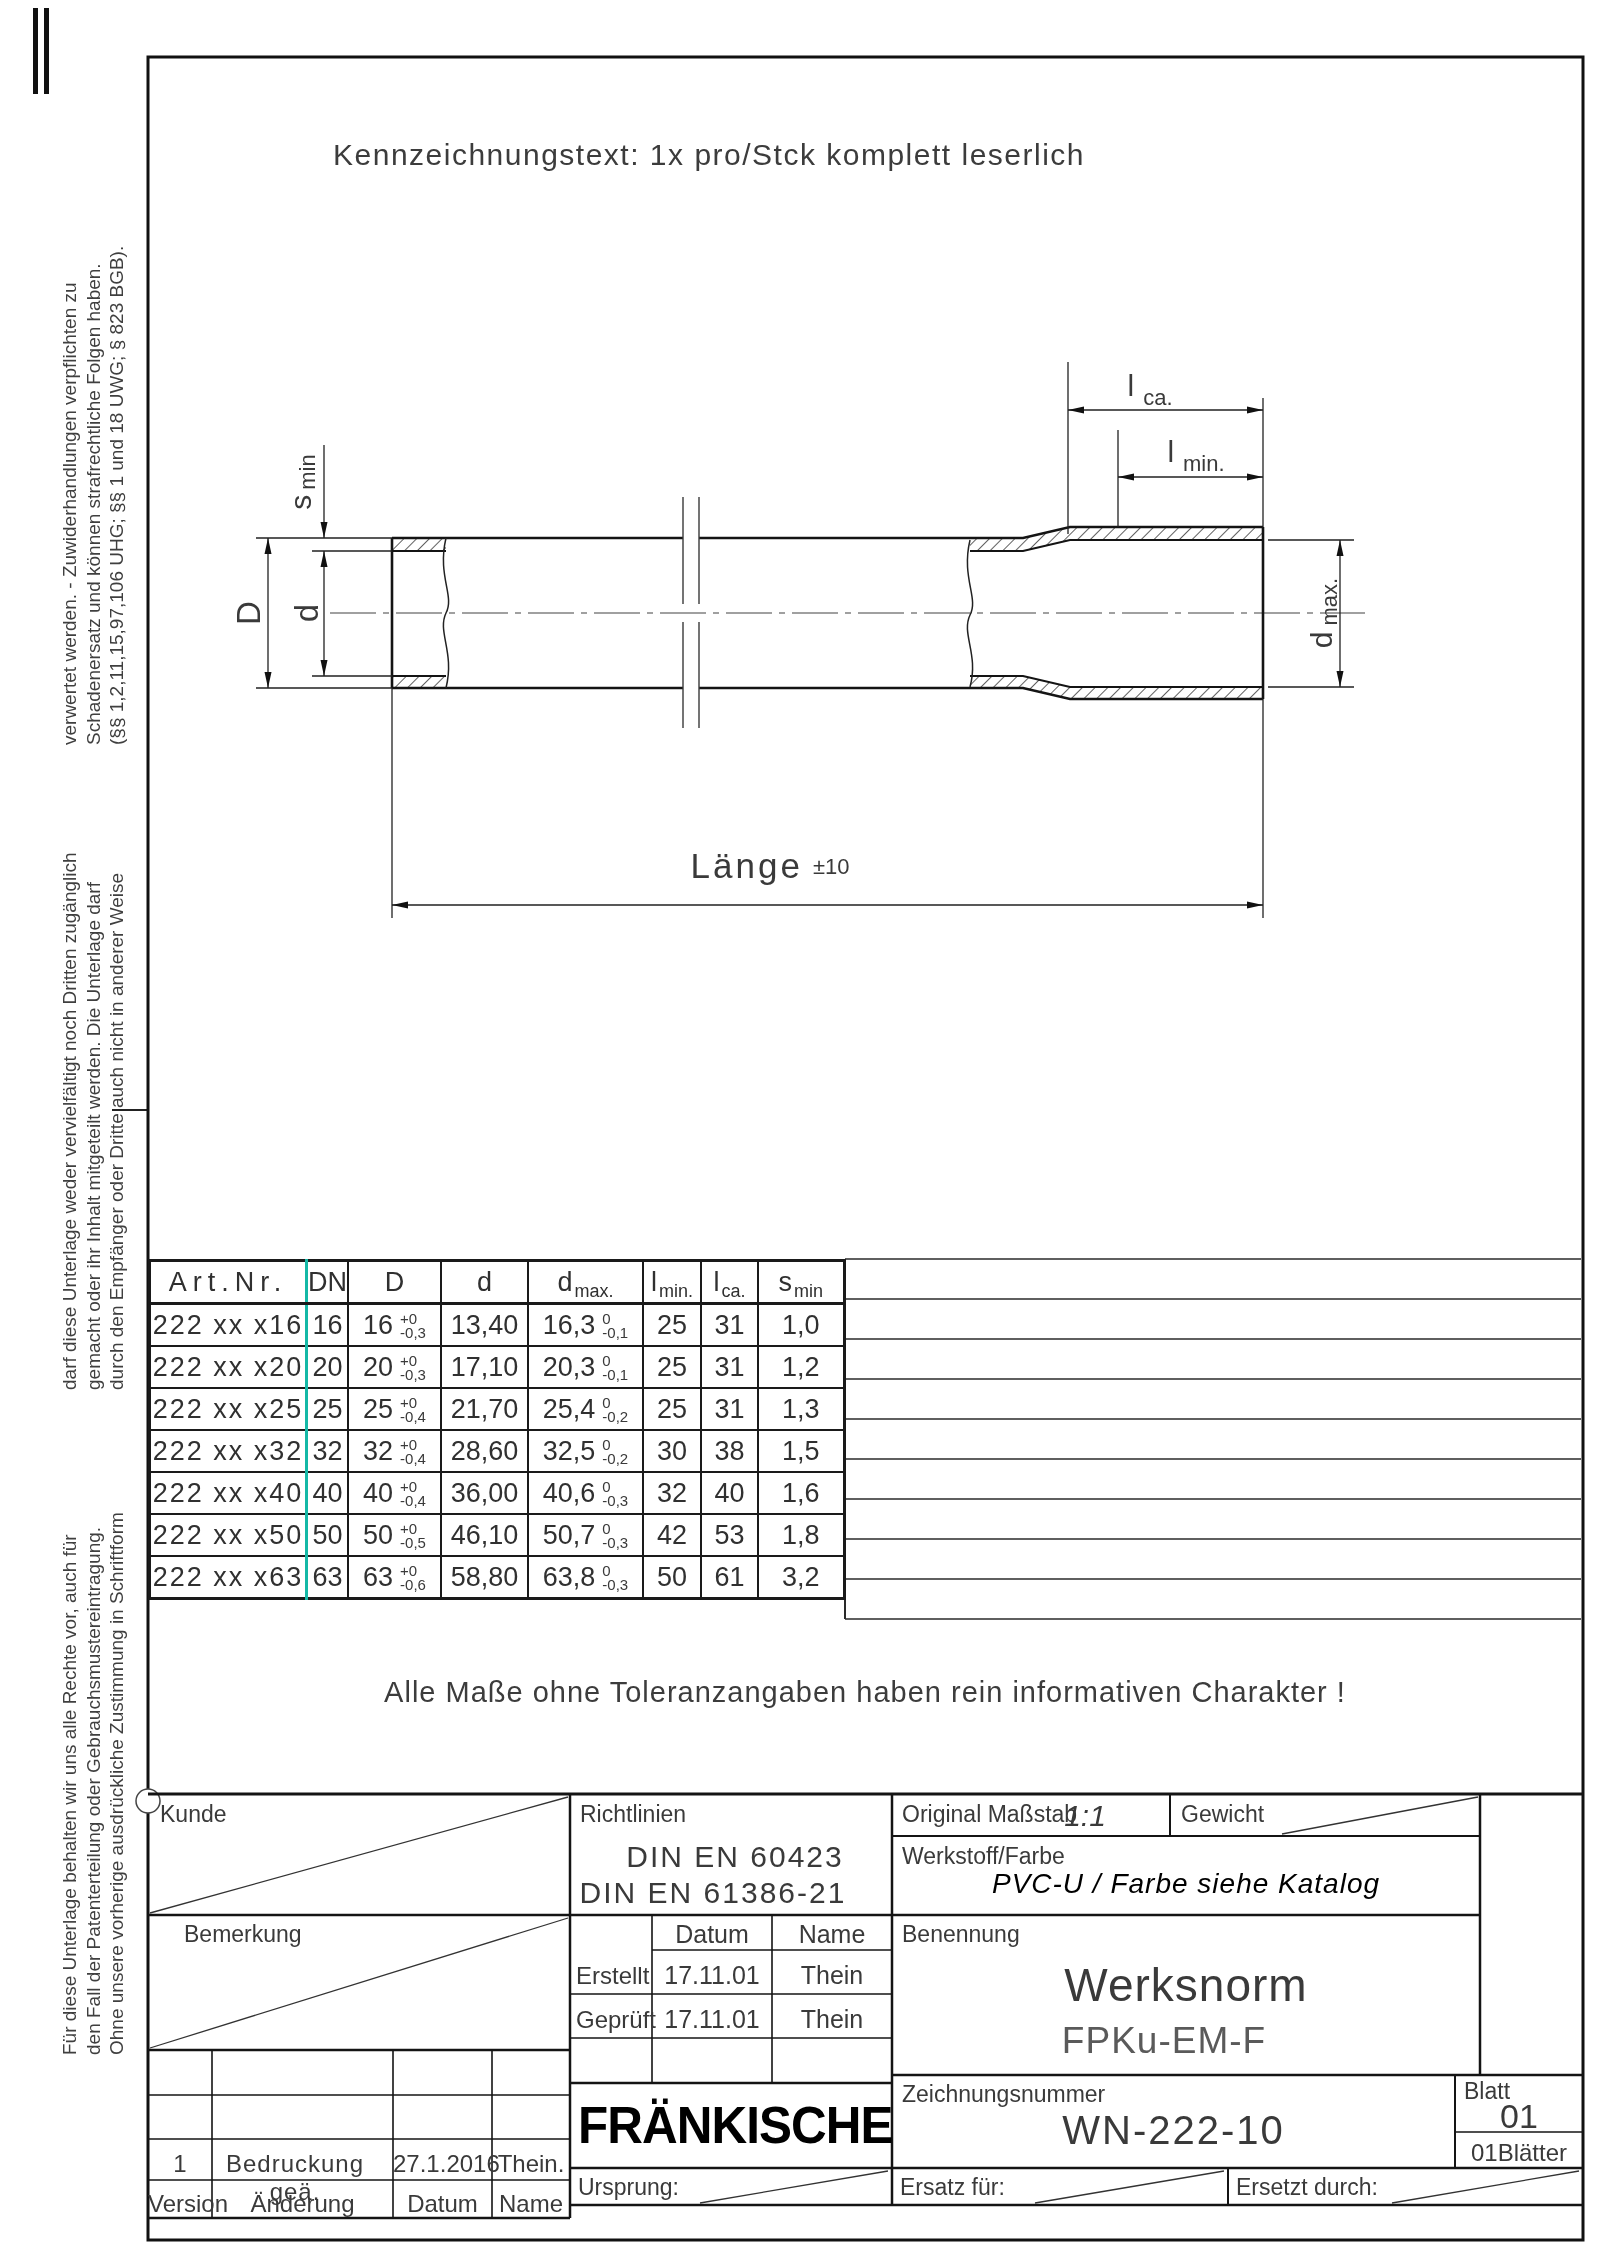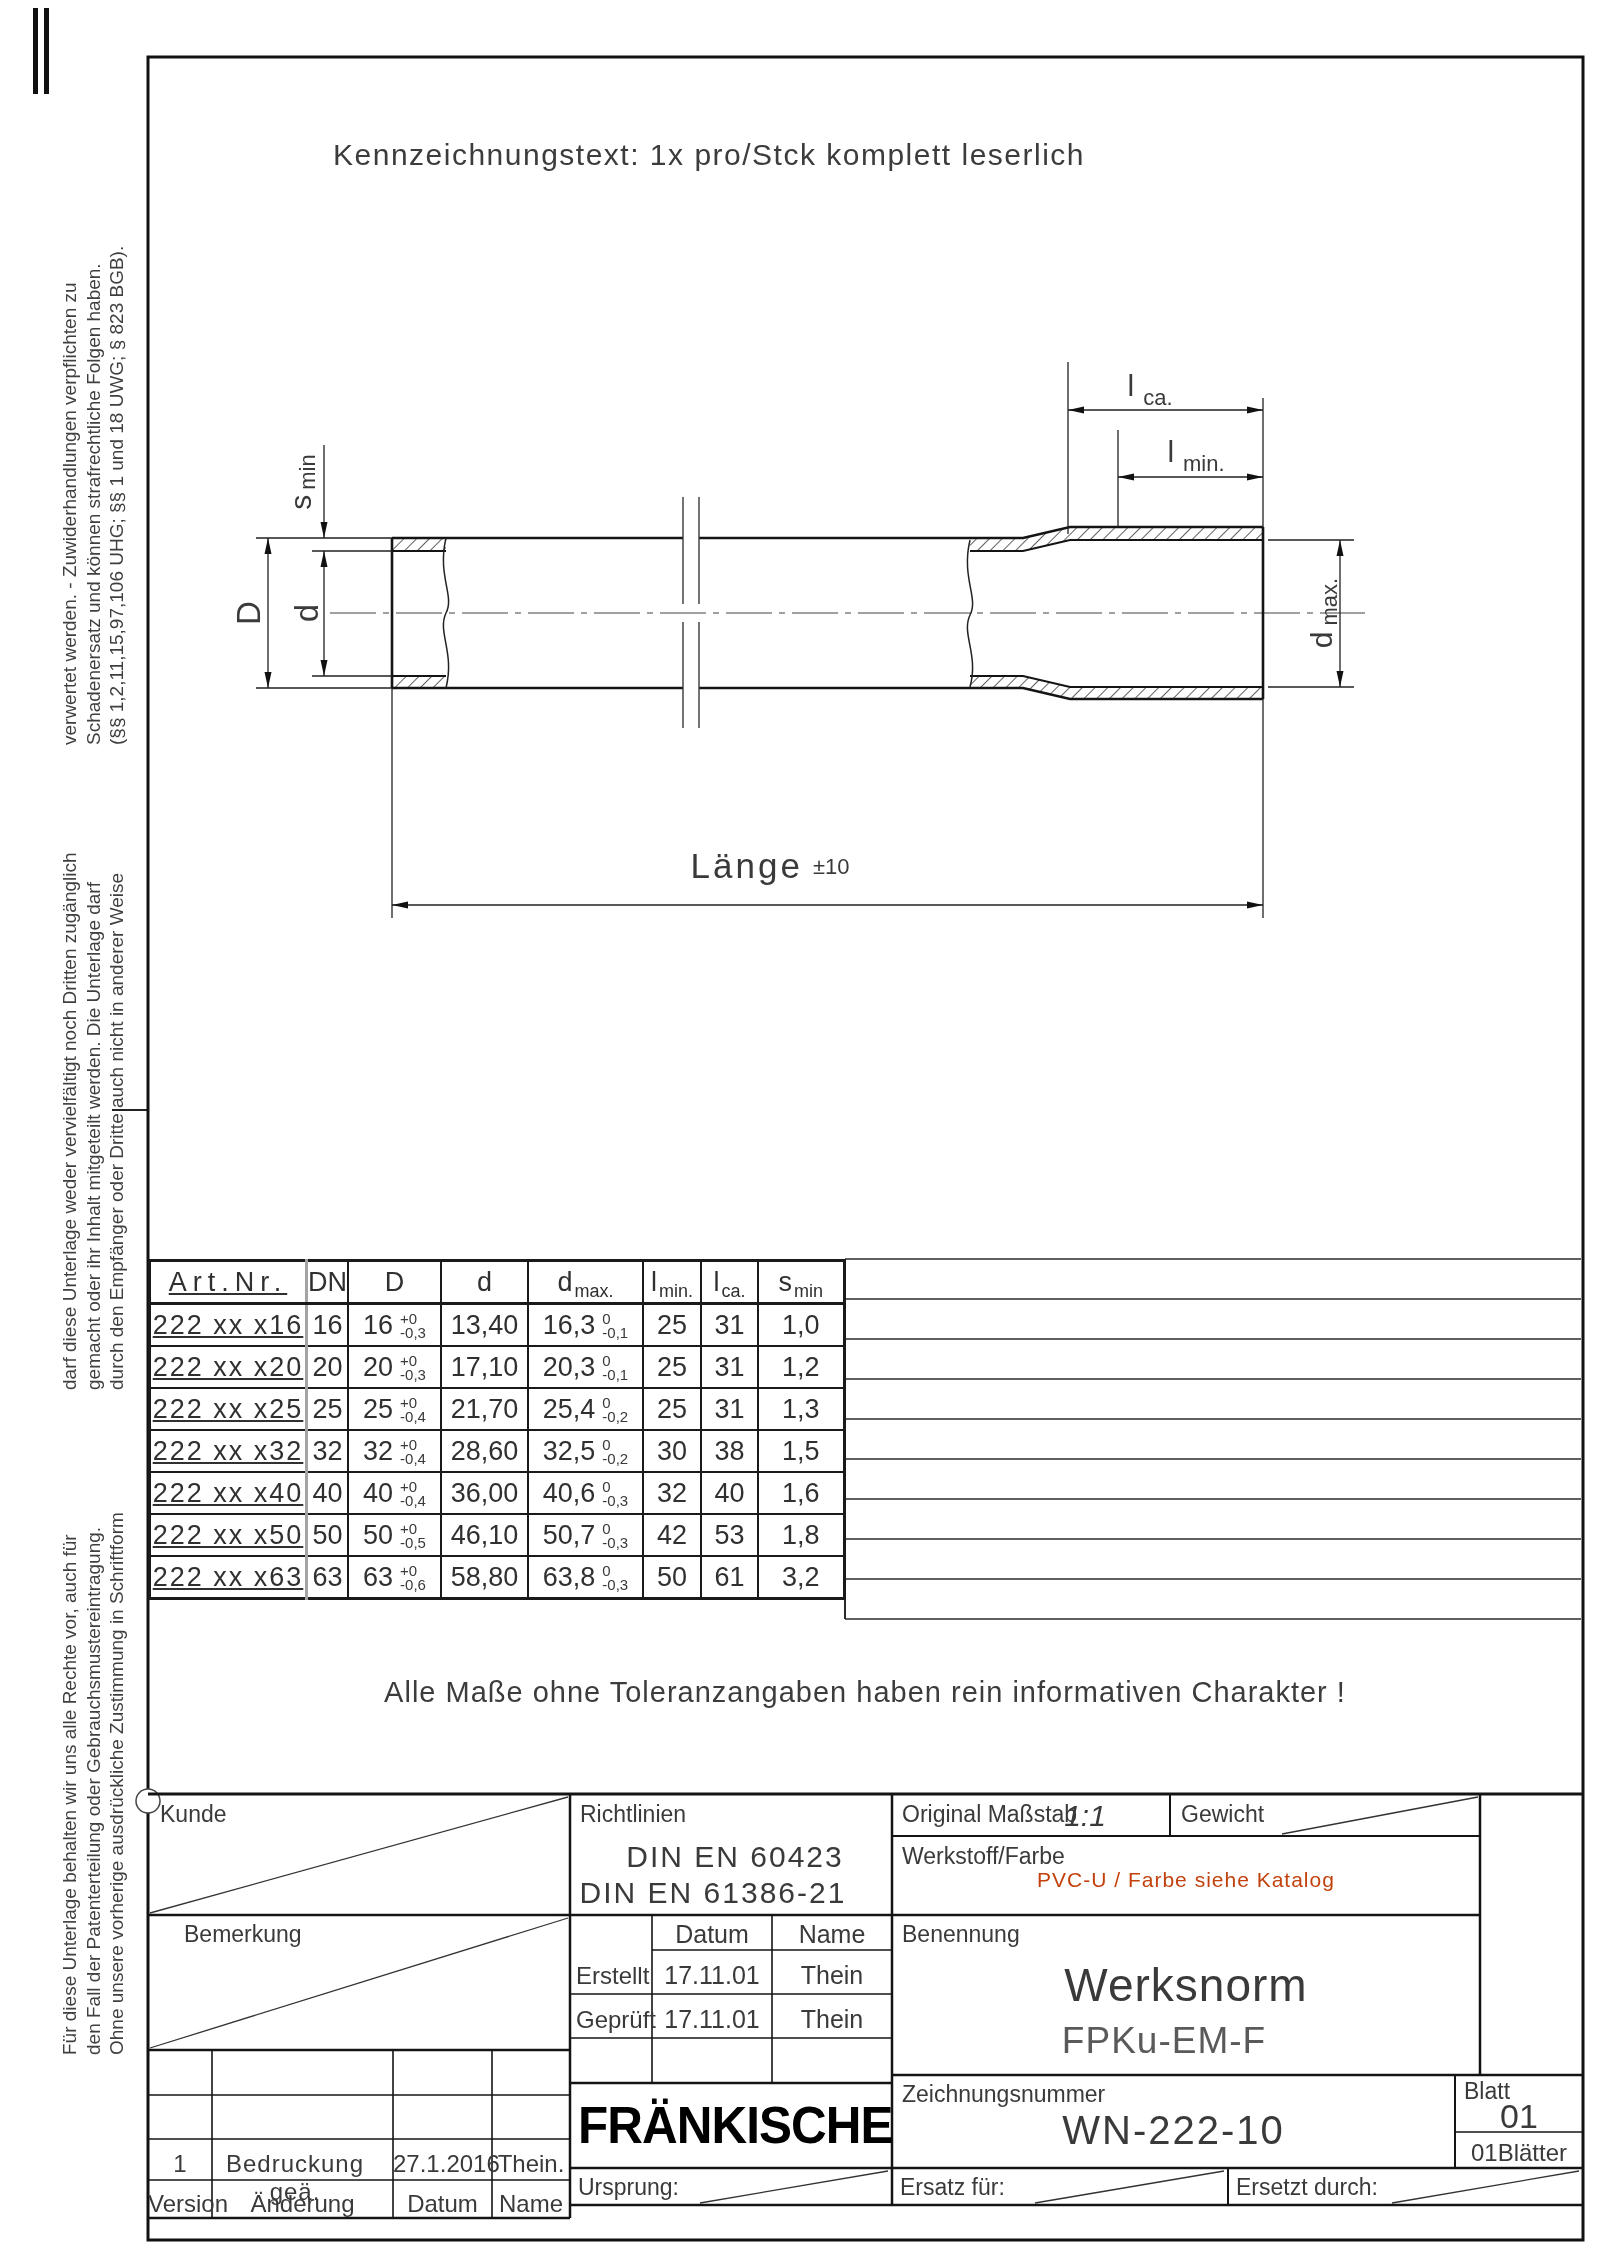--- a/index.html
+++ b/index.html
@@ -15,29 +15,29 @@
   .ctr{text-align:center;}
   .dimtext{font-size:30px;fill:#3a3a3a;font-family:"Liberation Sans",sans-serif;}
   .dimbig{font-size:33px;}
   .dimsub{font-size:22px;}
   
   #dimtable{position:absolute;left:148px;top:1259px;border-collapse:collapse;table-layout:fixed;
             font-size:27px;color:#303030;border:3px solid #1a1a1a;}
   #dimtable td,#dimtable th{border:2px solid #1a1a1a;height:40px;padding:0;text-align:center;
             font-weight:normal;overflow:hidden;white-space:nowrap;}
   #dimtable thead th{border-bottom:3px solid #1a1a1a;}
-  #dimtable .c-artnr{border-right:3px solid #a3a3a3;letter-spacing:2px;text-decoration:underline;}
+  #dimtable .c-artnr{border-right:3px solid #14b8a6;letter-spacing:2px;}
   #dimtable th.c-artnr{letter-spacing:6px;}
   #dimtable tr.unit-row td{border-top:3px solid #1a1a1a;}
   #dimtable tr.unit-row td:first-child{text-align:left;padding-left:14px;letter-spacing:5px;}
   .thsub{font-size:18px;position:relative;top:6px;margin-left:2px;}
   .tolst{display:inline-flex;flex-direction:column;justify-content:center;font-size:15px;
          line-height:14px;margin-left:7px;text-align:left;vertical-align:middle;color:#3a3a3a;}
   .v30{font-size:30px;color:#3a3a3a;}
-  .v31{font-size:21px;color:#c2410c;letter-spacing:1px;}
+  .v31{font-size:28px;color:#000000;letter-spacing:1px;font-style:italic;}
   .v40{font-size:40px;color:#3a3a3a;letter-spacing:2px;}
   .v46{font-size:46px;color:#3a3a3a;letter-spacing:1px;}
   .v37{font-size:37px;color:#5a5a5a;letter-spacing:1px;}
   .v34{font-size:34px;color:#3a3a3a;}
   .v25{font-size:25px;color:#3a3a3a;}
   .v24{font-size:24px;color:#3a3a3a;}
   .logo{font-size:52px;font-weight:900;color:#000;letter-spacing:-1px;
         transform:scaleX(0.95);transform-origin:center;font-family:"Liberation Sans",sans-serif;}
 </style>
 </head>

